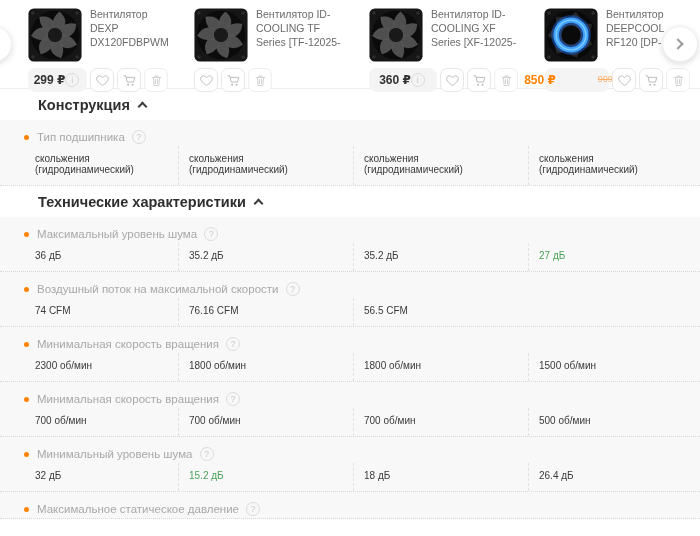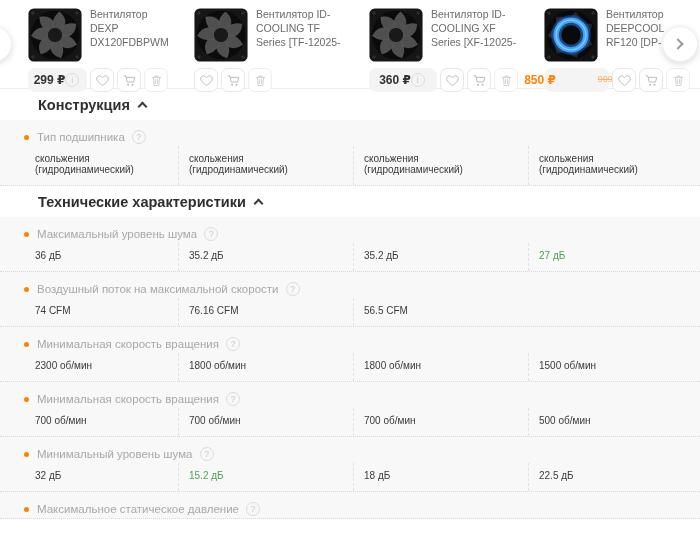--- a/index.html
+++ b/index.html
@@ -340,21 +340,21 @@
       <div class="char-block">
         <div class="char-label-row">
           <span class="bullet"></span>
           <span class="char-label">Минимальный уровень шума</span>
           <span class="round-ic q-ic">?</span>
         </div>
         <div class="char-values">
           <div class="val-cell first">32 дБ</div>
           <div class="val-cell hl">15.2 дБ</div>
           <div class="val-cell">18 дБ</div>
-          <div class="val-cell">22.5 дБ</div>
+          <div class="val-cell">26.4 дБ</div>
         </div>
       </div>
       <div class="char-block">
         <div class="char-label-row">
           <span class="bullet"></span>
           <span class="char-label">Максимальное статическое давление</span>
           <span class="round-ic q-ic">?</span>
         </div>
       </div>
     </div>

